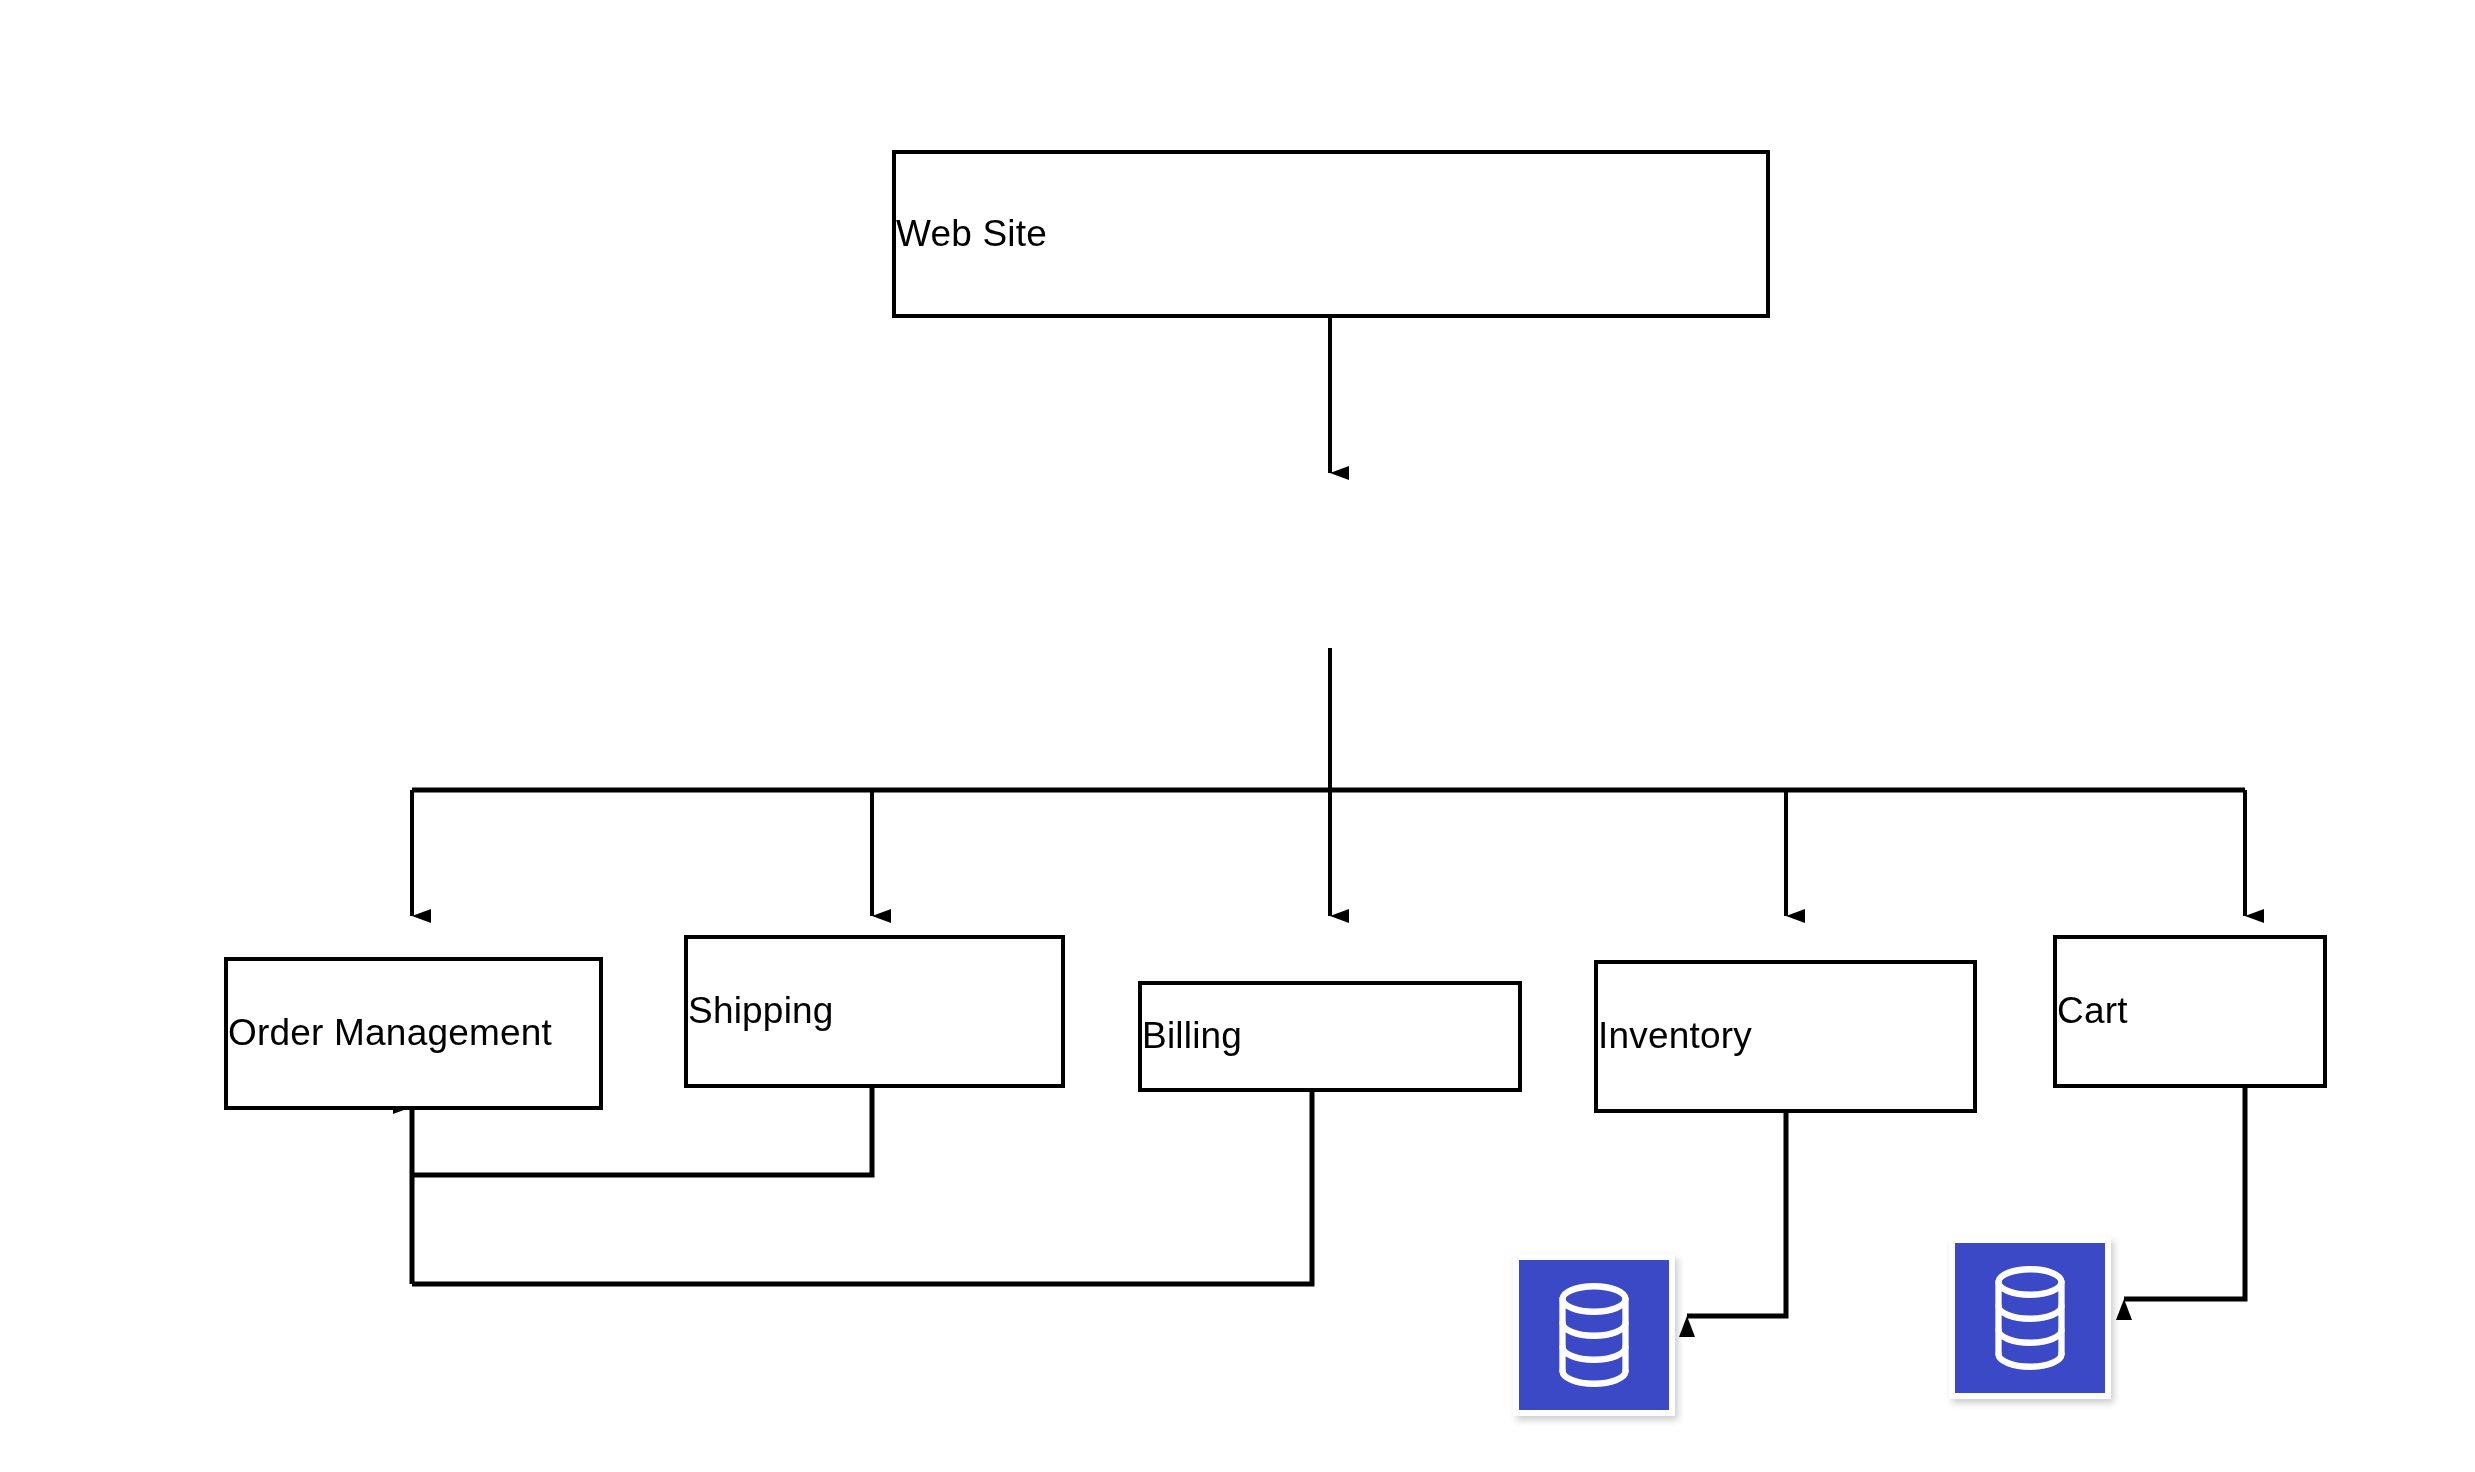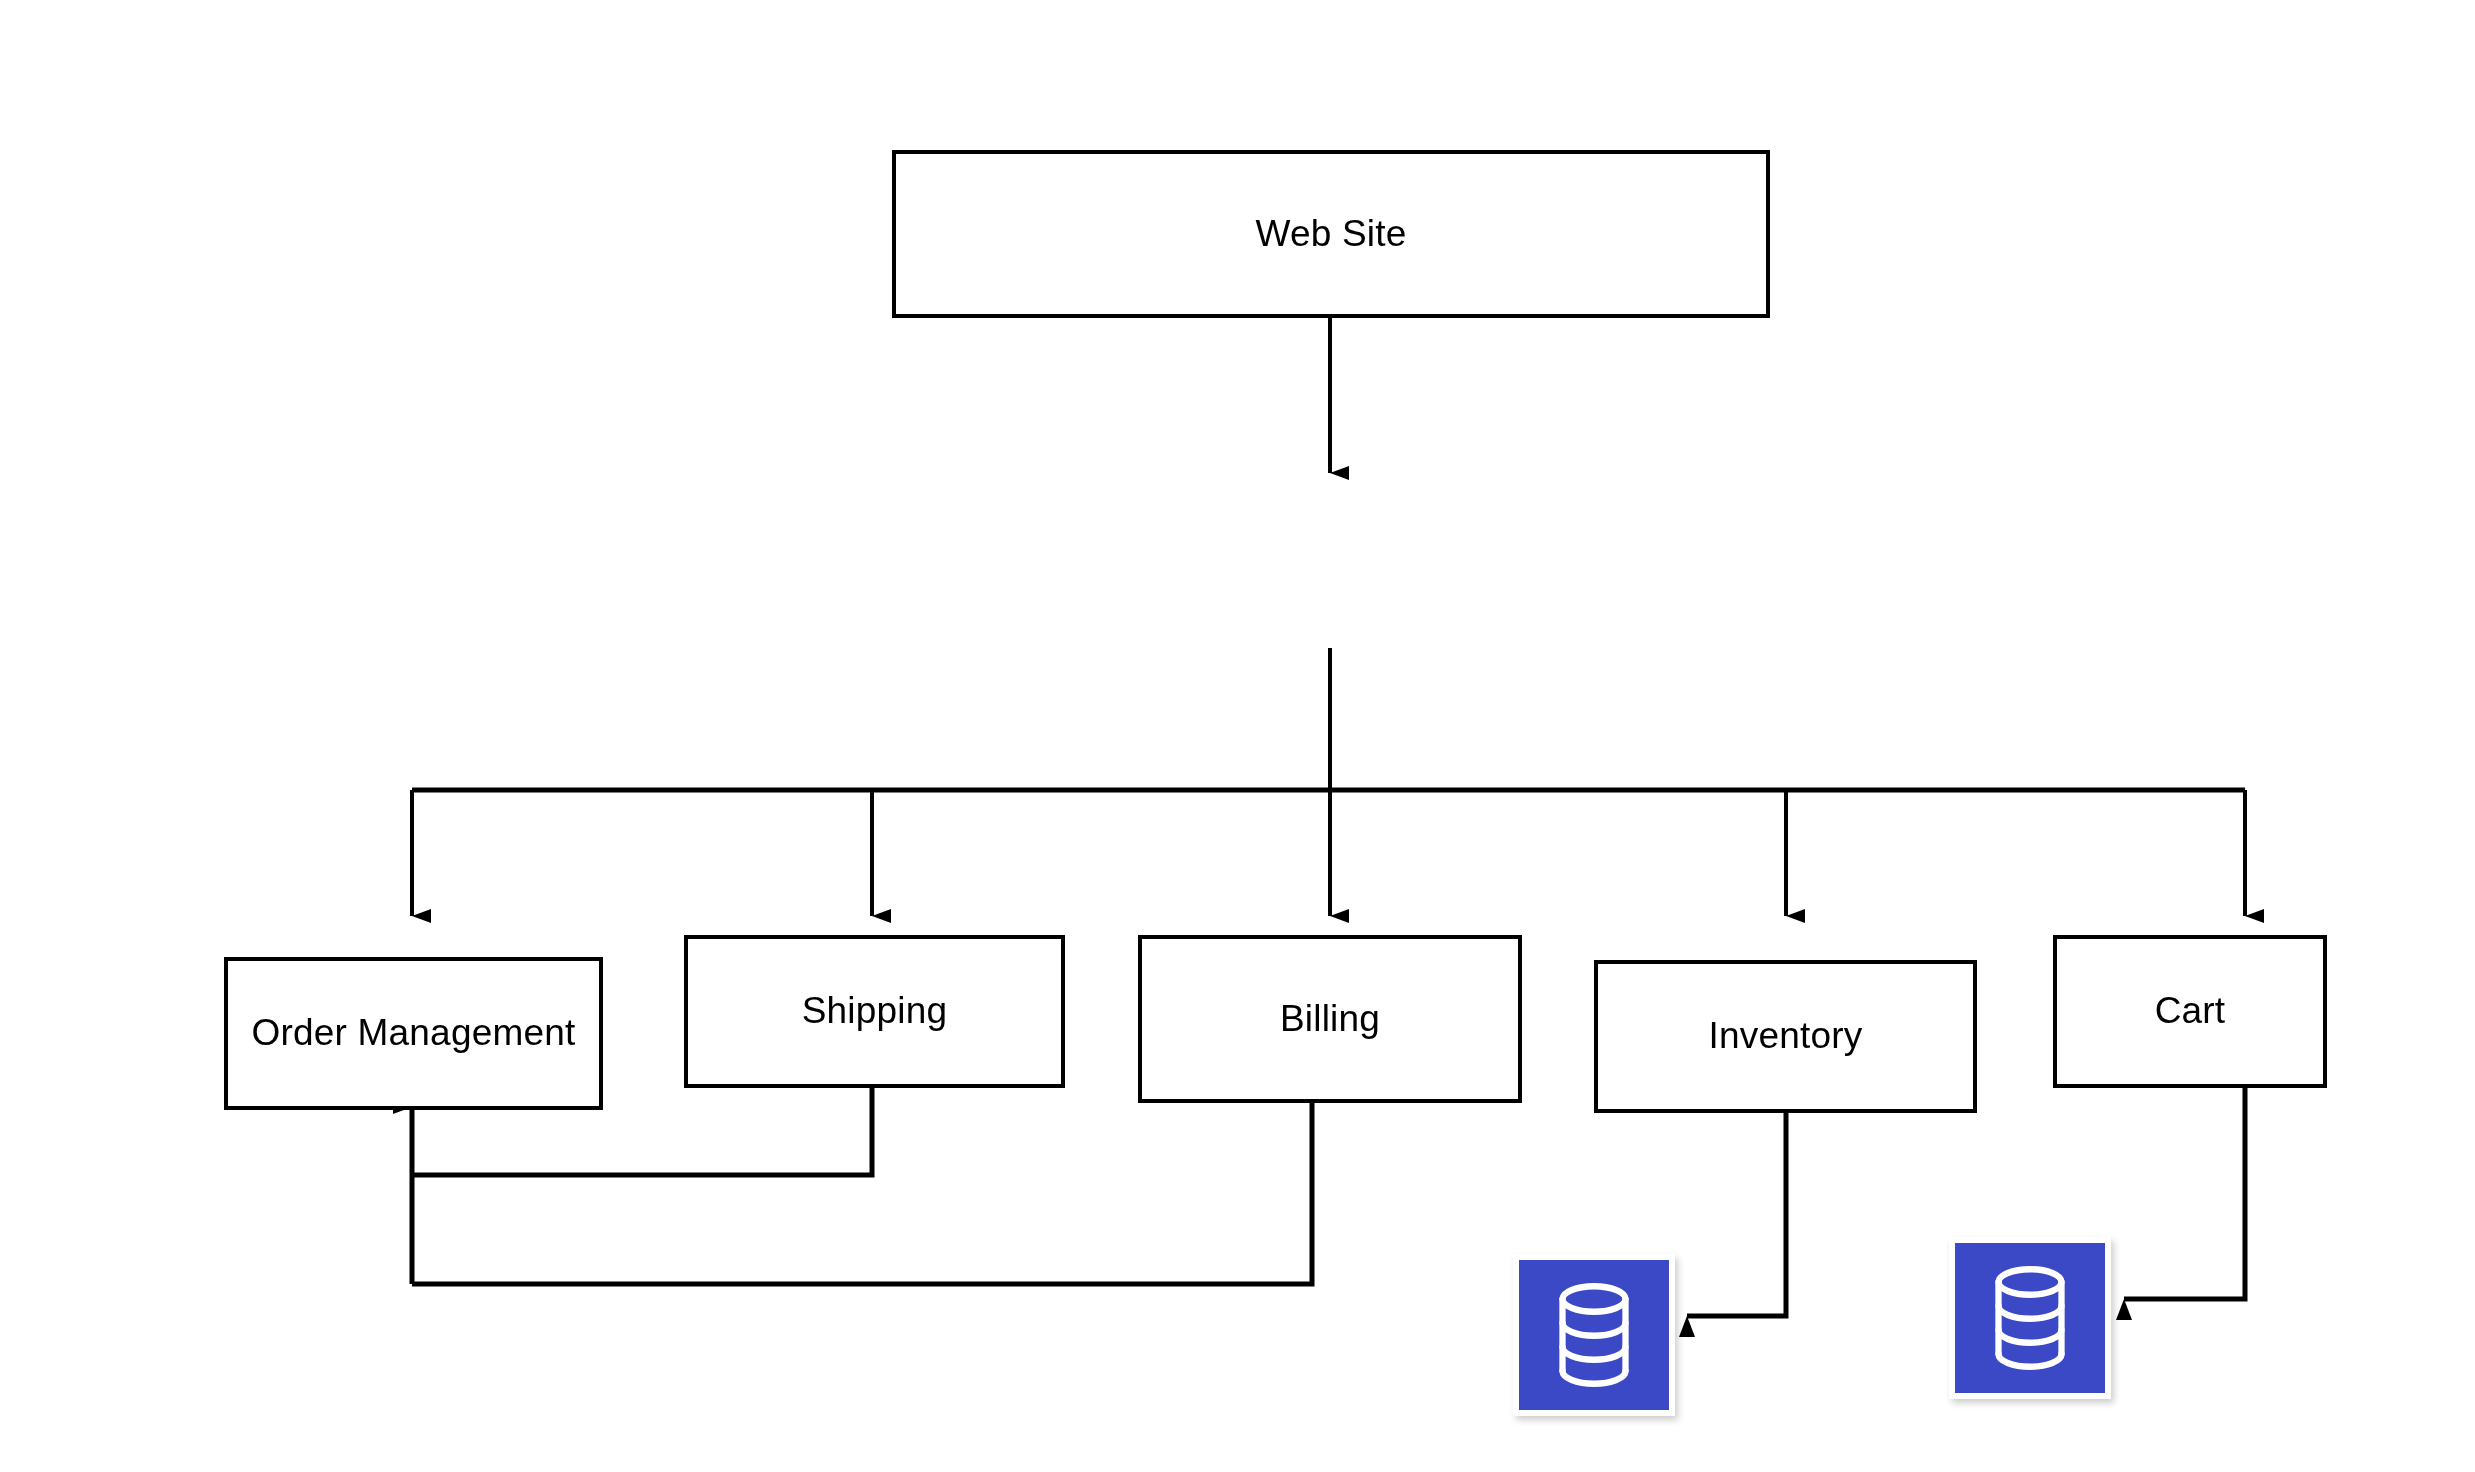--- a/index.html
+++ b/index.html
@@ -25,21 +25,21 @@
     width: 2475px;
     height: 1472px;
   }
   .node {
     position: absolute;
     box-sizing: border-box;
     background: #ffffff;
     border: 4px solid #000000;
     display: flex;
     align-items: center;
-    justify-content: center;
+    justify-content: flex-start;
     z-index: 3;
   }
   .node-label {
     font-family: "Liberation Sans", sans-serif;
     font-size: 37px;
     line-height: 1.15;
     color: #000000;
     text-align: center;
     white-space: nowrap;
     letter-spacing: 0.2px;
@@ -132,21 +132,21 @@
 
 
   <div class="node" style="left:224px; top:935px; width:379px; height:153px;margin-top:22px;">
     <span class="node-label">Order Management</span>
   </div>
 
   <div class="node" style="left:684px; top:935px; width:381px; height:153px;">
     <span class="node-label">Shipping</span>
   </div>
 
-  <div class="node" style="left:1138px; top:935px; width:384px; height:168px;">
+  <div class="node" style="left:1138px; top:981px; width:384px; height:111px;">
     <span class="node-label">Billing</span>
   </div>
 
   <div class="node" style="left:1594px; top:935px; width:383px; height:153px;margin-top:25px;">
     <span class="node-label">Inventory</span>
   </div>
 
   <div class="node" style="left:2053px; top:935px; width:274px; height:153px;">
     <span class="node-label">Cart</span>
   </div>

